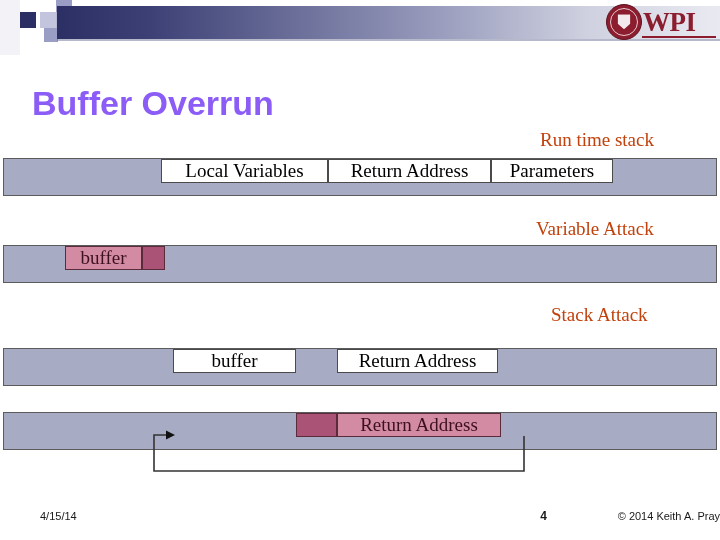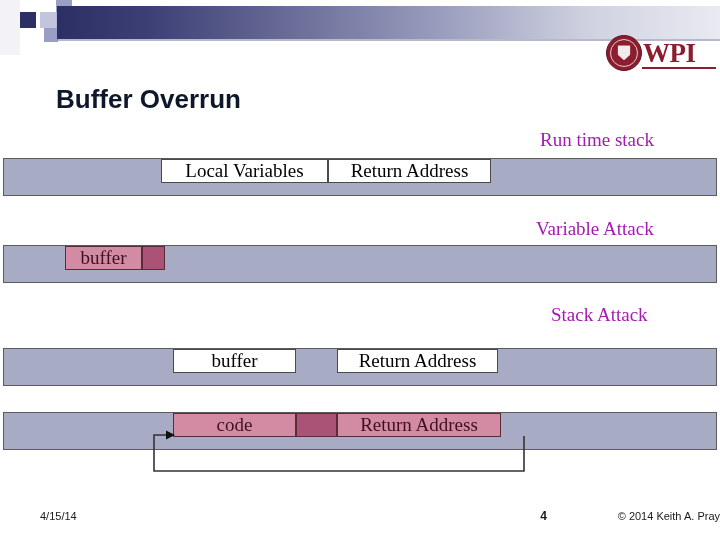--- a/index.html
+++ b/index.html
@@ -22,40 +22,40 @@
     white-space:nowrap;
   }
   
   .deco{position:absolute;left:0;top:0;width:70px;height:55px;}
   .sq{position:absolute;}
   .header-rule{
     position:absolute;left:57px;top:39px;width:663px;height:2px;background:#6d7198;opacity:.5;
   }
 
   
-  .wpi{position:absolute;right:2px;top:3px;width:112px;height:38px;display:flex;align-items:center;margin-top:31px;}
+  .wpi{position:absolute;right:2px;top:3px;width:112px;height:38px;display:flex;align-items:center;}
   .seal{width:34px;height:34px;border-radius:50%;background:#8c1d2e;position:relative;
         border:1px solid #5e1320;flex:0 0 auto;}
   .seal:before{content:"";position:absolute;inset:3px;border-radius:50%;border:1px solid #e6c9cf;}
   .seal-shield{position:absolute;left:50%;top:50%;transform:translate(-50%,-52%);
         width:13px;height:15px;background:#f2eaec;
         clip-path:polygon(0 0,100% 0,100% 62%,50% 100%,0 62%);}
   .wpi-text{font-family:"Liberation Serif",serif;font-weight:bold;font-size:27px;color:#8c1d2e;
         line-height:1;margin-left:1px;letter-spacing:-.5px;}
   .wpi-underline{position:absolute;left:36px;bottom:3px;width:74px;height:2px;background:#8c1d2e;}
 
   
   .page-title{
-    position:absolute;left:56px;top:84px;
-    font-family:"Liberation Sans",sans-serif;font-weight:bold;font-size:26px;color:#0f172a;
+    position:absolute;left:32px;top:84px;
+    font-family:"Liberation Sans",sans-serif;font-weight:bold;font-size:34px;color:#8b5cf6;
   }
 
   
   .row-label{
-    position:absolute;font-size:19px;color:#a21caf;white-space:nowrap;text-align:right;
+    position:absolute;font-size:19px;color:#c2410c;white-space:nowrap;text-align:right;
   }
   .bar{
     position:absolute;left:3px;width:714px;height:38px;
     background:#a8abc4;border:1px solid #5b5b5b;box-sizing:border-box;
   }
   .cell{
     position:absolute;top:0;height:24px;box-sizing:border-box;
     display:flex;align-items:center;justify-content:center;
     font-size:19px;color:#000;white-space:nowrap;
   }
@@ -99,33 +99,33 @@
     <div class="wpi-underline"></div>
   </div>
 
   <div class="page-title">Buffer Overrun</div>
 
   <div id="diagram-root">
       <div class="row-label" style="left: 540px; top: 129px;">Run time stack</div>
       <div class="bar" style="top: 158px;">
         <div class="cell white" style="left: 157px; width: 167px;">Local Variables</div>
         <div class="cell white" style="left: 324px; width: 163px;">Return Address</div>
+        <div class="cell white" style="left: 487px; width: 122px;">Parameters</div>
       </div>
       <div class="row-label" style="left: 536px; top: 218px;">Variable Attack</div>
       <div class="bar" style="top: 245px;">
         <div class="cell pink" style="left: 61px; width: 77px;">buffer</div>
         <div class="cell darkpink" style="left: 138px; width: 23px;"></div>
       </div>
       <div class="row-label" style="left: 551px; top: 304px;">Stack Attack</div>
       <div class="bar" style="top: 348px;">
         <div class="cell white" style="left: 169px; width: 123px;">buffer</div>
         <div class="cell white" style="left: 333px; width: 161px;">Return Address</div>
       </div>
       <div class="bar" style="top: 412px;">
-        <div class="cell pink" style="left: 169px; width: 123px;">code</div>
         <div class="cell darkpink" style="left: 292px; width: 41px;"></div>
         <div class="cell pink" style="left: 333px; width: 164px;">Return Address</div>
       </div>
     </div>
 
   <svg class="conn" viewBox="0 0 720 100" width="720" height="100">
     <path d="M 524 40 L 524 75 L 154 75 L 154 39 L 166 39" fill="none" stroke="#333333" stroke-width="1.6"></path>
     <path d="M 166 34.5 L 175 39 L 166 43.5 Z" fill="#111111"></path>
   </svg>
 

